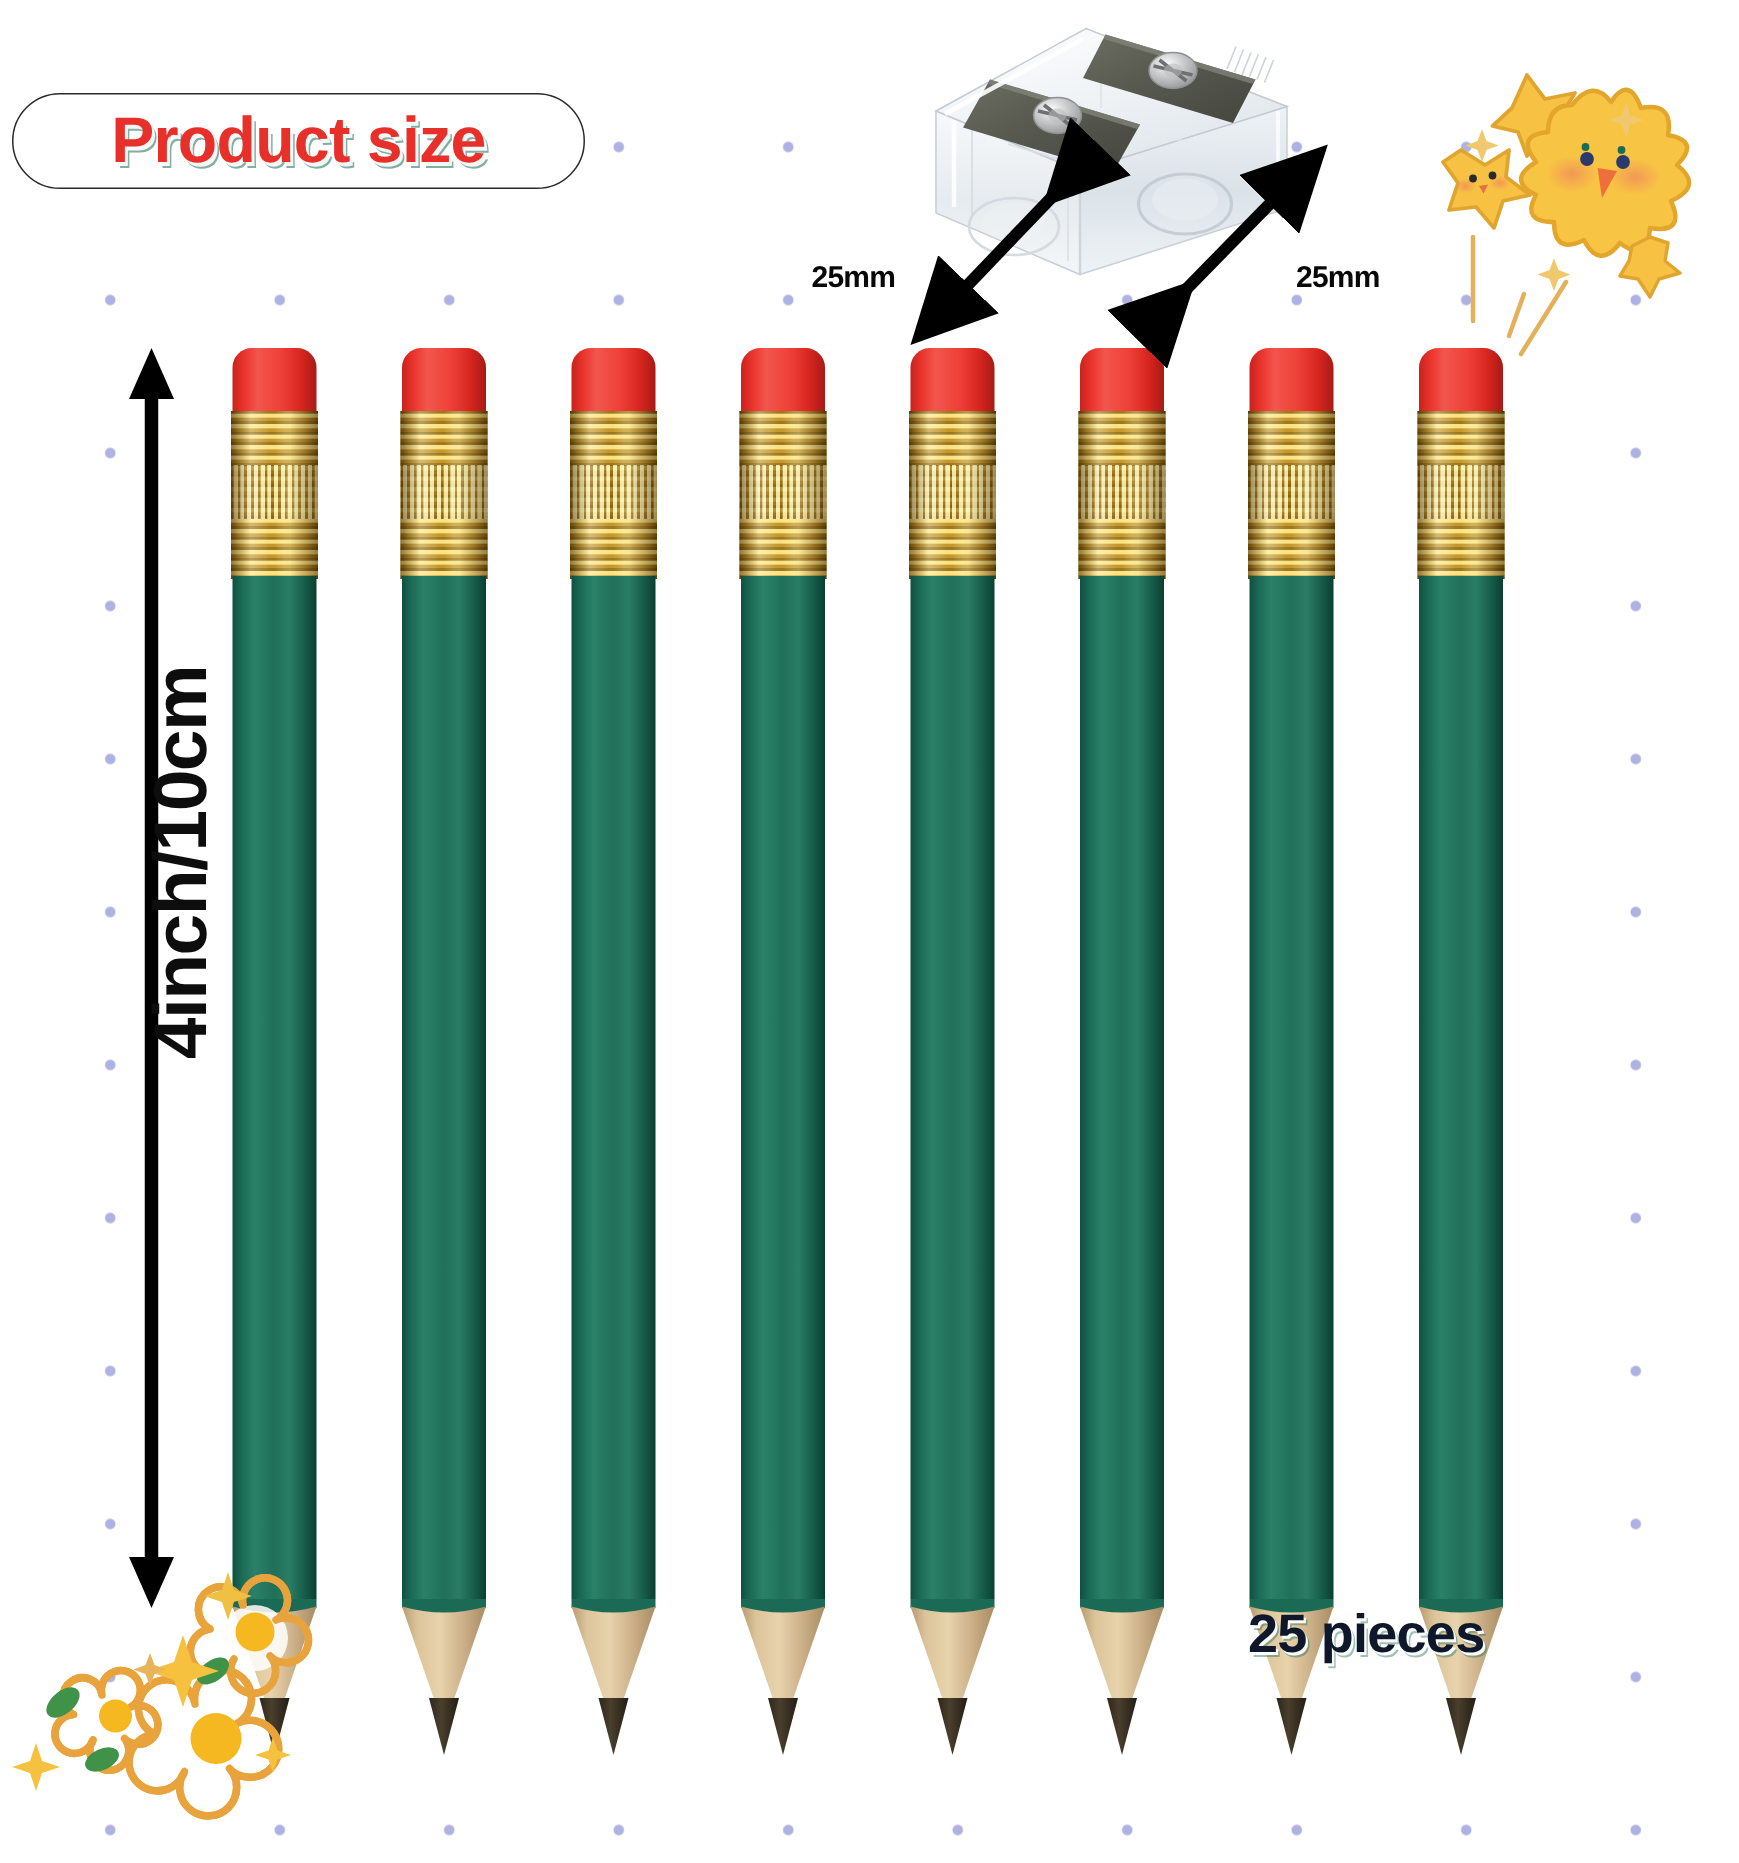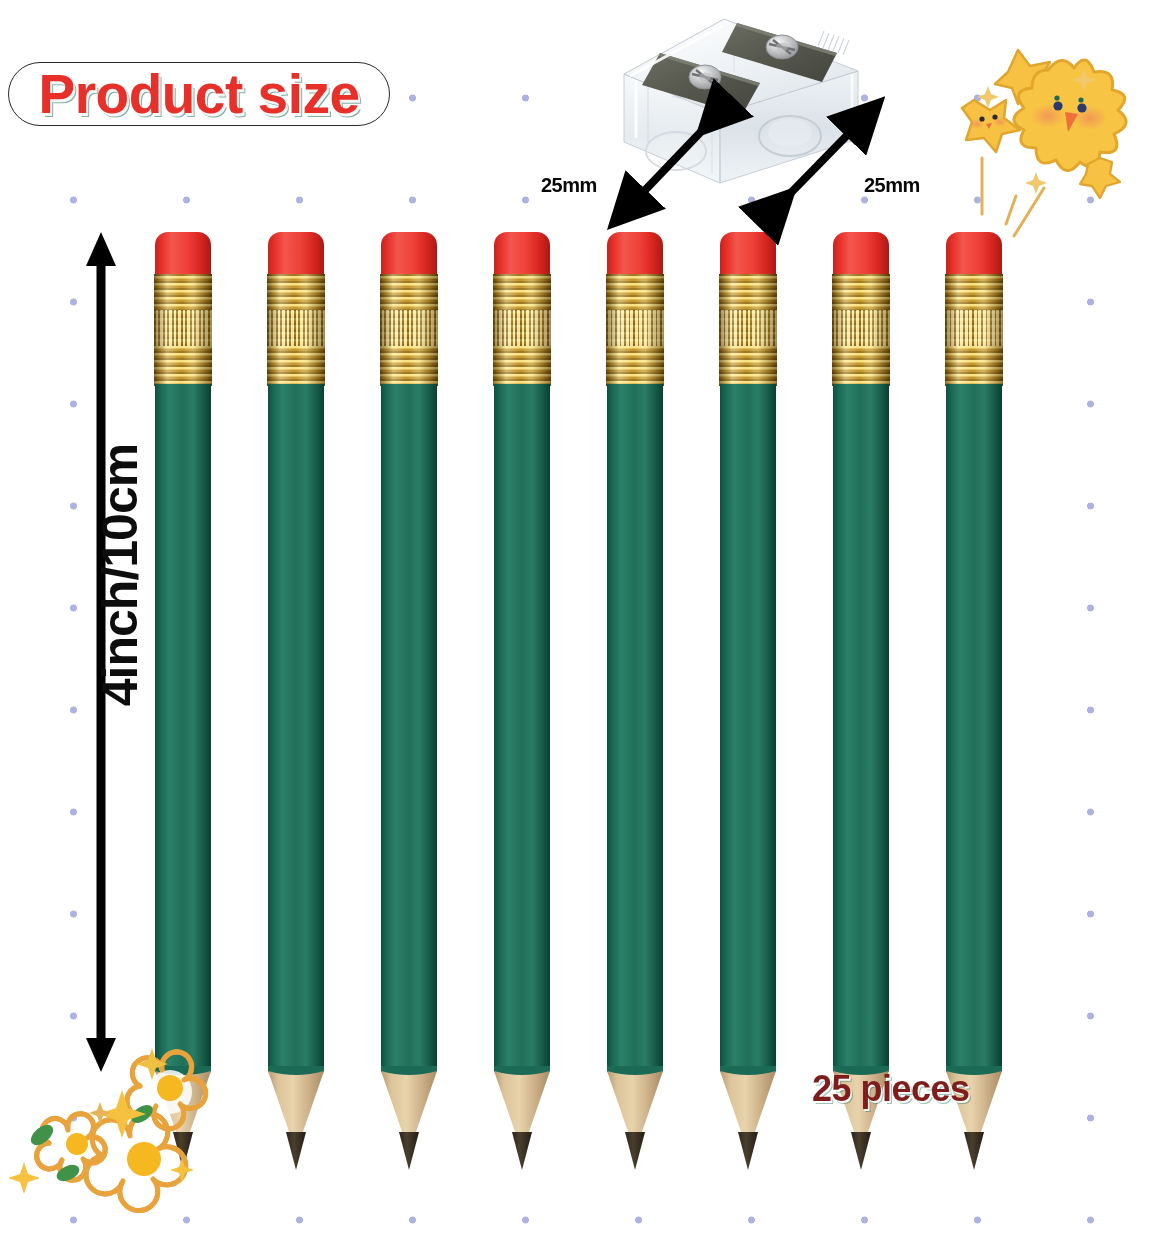--- a/index.html
+++ b/index.html
@@ -26,21 +26,21 @@
     position:absolute;left:8px;top:62px;
     width:380px;height:62px;
     border:1.6px solid #2a2a2a;
     border-radius:34px;
     background:#ffffff;
     z-index:14;
   }
   #badge-text{
     position:absolute;left:0;top:0;width:380px;height:62px;
     display:flex;align-items:center;justify-content:center;
-    font-size:55px;font-weight:bold;
+    font-size:43px;font-weight:bold;
     color:#e8302a;
     letter-spacing:-0.5px;
     white-space:nowrap;
     text-shadow:
       2px 2.5px 0 rgba(255,255,255,0.9),
       3px 4px 0 rgba(29,107,86,0.55);
   }
 
   
   #vruler{
@@ -64,22 +64,22 @@
     position:absolute;
     font-size:20px;font-weight:bold;color:#080808;
     letter-spacing:-0.5px;white-space:nowrap;
     z-index:13;
   }
   #dim-left{left:541px;top:174px;}
   #dim-right{left:864px;top:174px;}
 
   
   #pieces{
-    position:absolute;left:812px;top:1068px;
-    font-size:36px;font-weight:bold;color:#7f1d1d;
+    position:absolute;left:832px;top:1068px;
+    font-size:36px;font-weight:bold;color:#0f172a;
     letter-spacing:-0.5px;white-space:nowrap;
     z-index:16;
     text-shadow:
       1.5px 2px 0 rgba(255,255,255,0.95),
       2.5px 3.4px 0 rgba(29,107,86,0.42);
   }
 
   
   .pencil{position:absolute;z-index:8;}
   .p-eraser{

